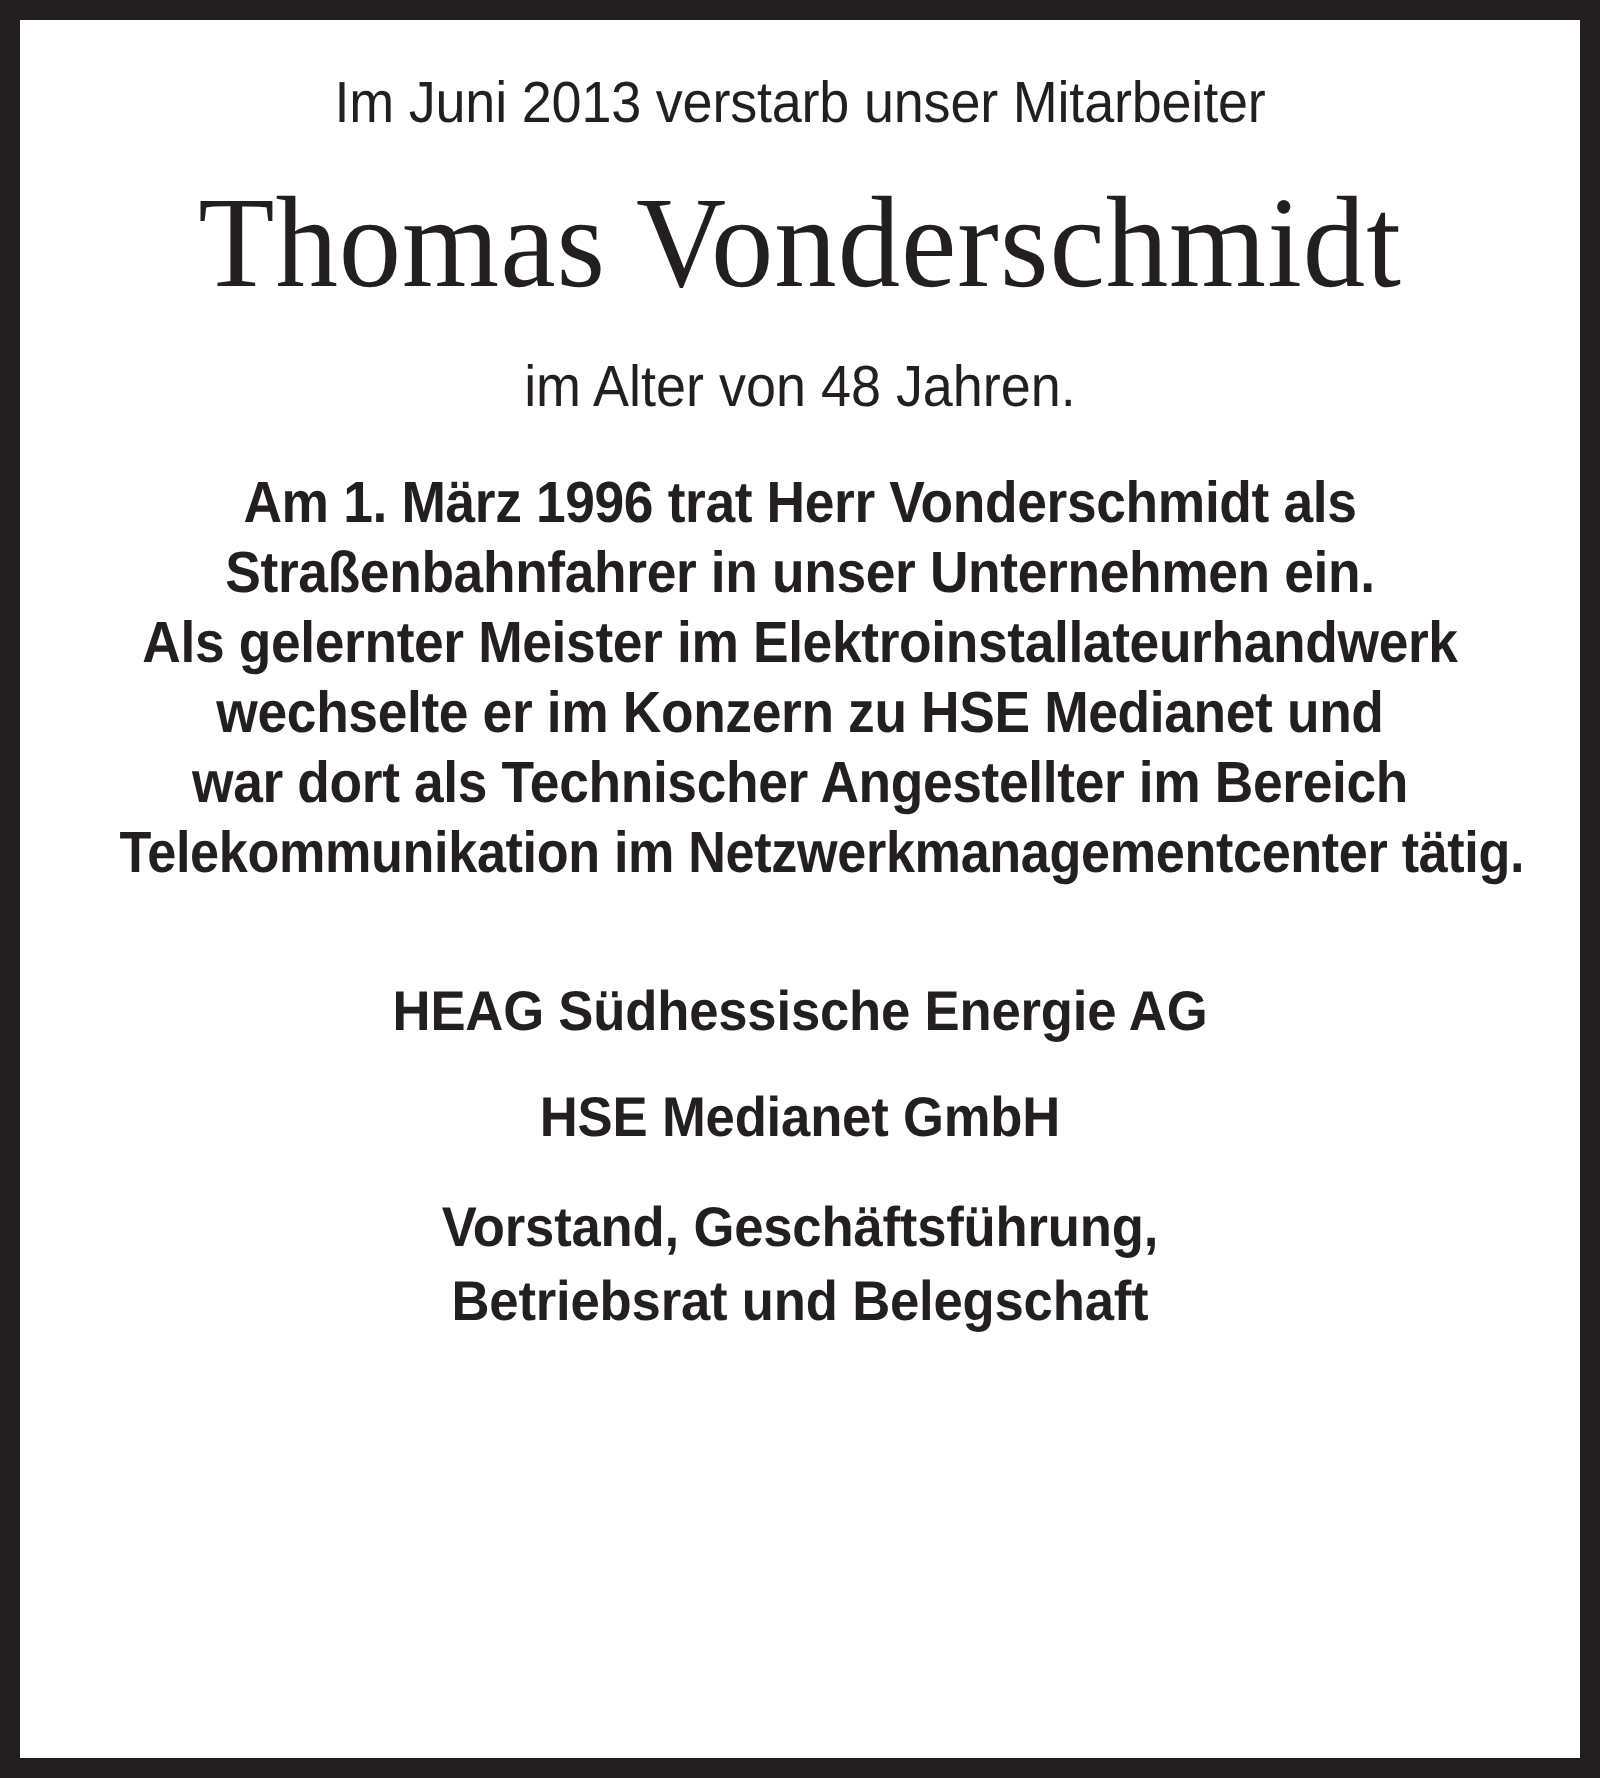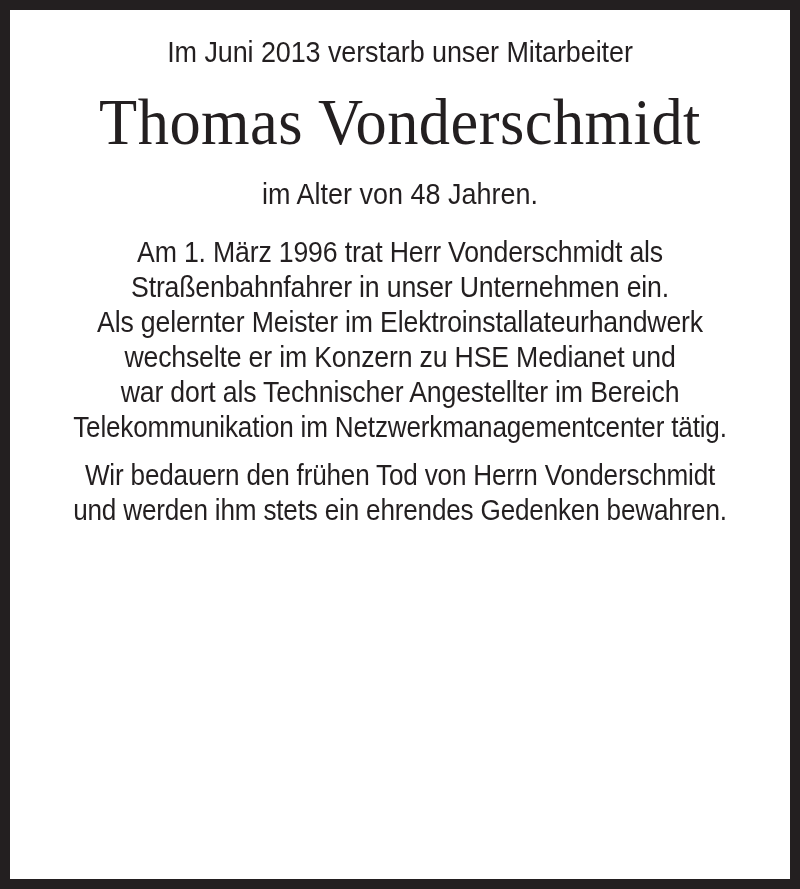--- a/index.html
+++ b/index.html
@@ -68,20 +68,21 @@
     line-height: 34px;
     transform: scaleX(0.93);
     transform-origin: center center;
     white-space: nowrap;
     margin-top: 19px;
   }
 
   
   .body-block {
     margin-top: 24px;
+    font-weight: bold;
   }
 
   .body-block + .body-block {
     margin-top: 13px;
   }
 
   .body-line {
     font-size: 29px;
     line-height: 35px;
     letter-spacing: -0.2px;
@@ -137,20 +138,26 @@
     <div class="body-block">
       <div class="body-line">Am 1. März 1996 trat Herr Vonderschmidt als</div>
       <div class="body-line">Straßenbahnfahrer in unser Unternehmen ein.</div>
       <div class="body-line">Als gelernter Meister im Elektroinstallateurhandwerk</div>
       <div class="body-line">wechselte er im Konzern zu HSE Medianet und</div>
       <div class="body-line">war dort als Technischer Angestellter im Bereich</div>
       <div class="body-line wide">Telekommunikation im Netzwerkmanagementcenter tätig.</div>
     </div>
 
 
-    <div class="body-block">
-      <div class="body-line wide">Wir bedauern den frühen Tod von Herrn Vonderschmidt</div>
-      <div class="body-line wide">und werden ihm stets ein ehrendes Gedenken bewahren.</div>
+
+    <div class="signature">
+      <div class="sig-line">HEAG Südhessische Energie AG</div>
+
+      <div class="sig-line sig-gap">HSE Medianet GmbH</div>
+
+      <div class="sig-group">
+        <div class="sig-line">Vorstand, Geschäftsführung,</div>
+        <div class="sig-line">Betriebsrat und Belegschaft</div>
+      </div>
     </div>
-
 
   </div>
 </div>
 
 </body></html>

